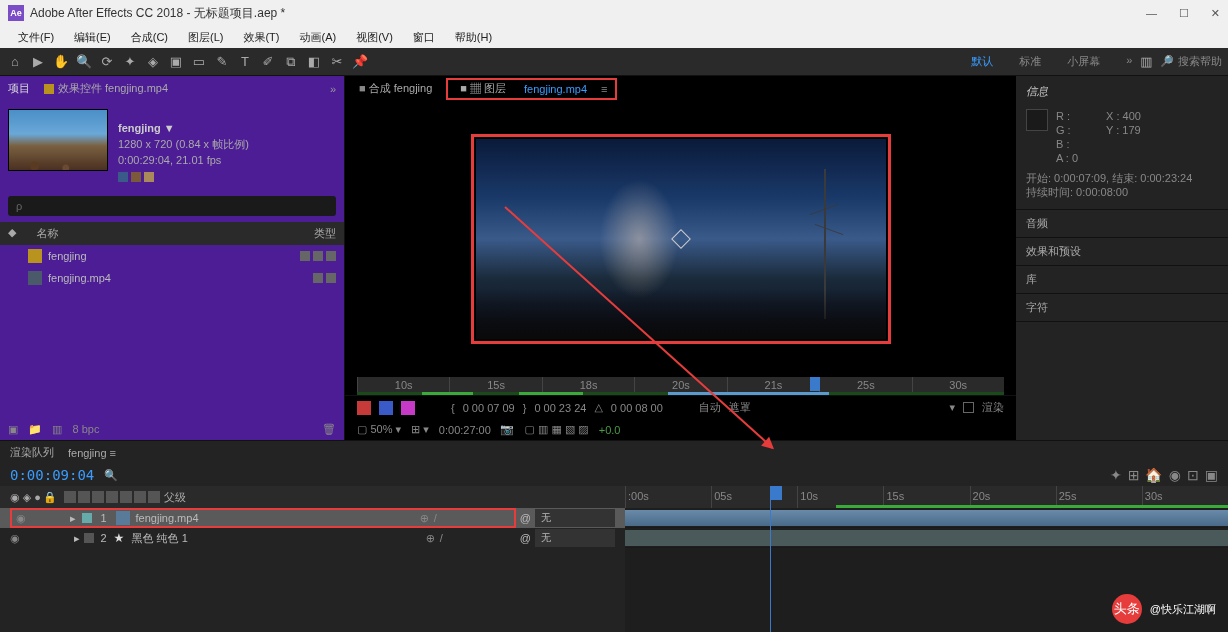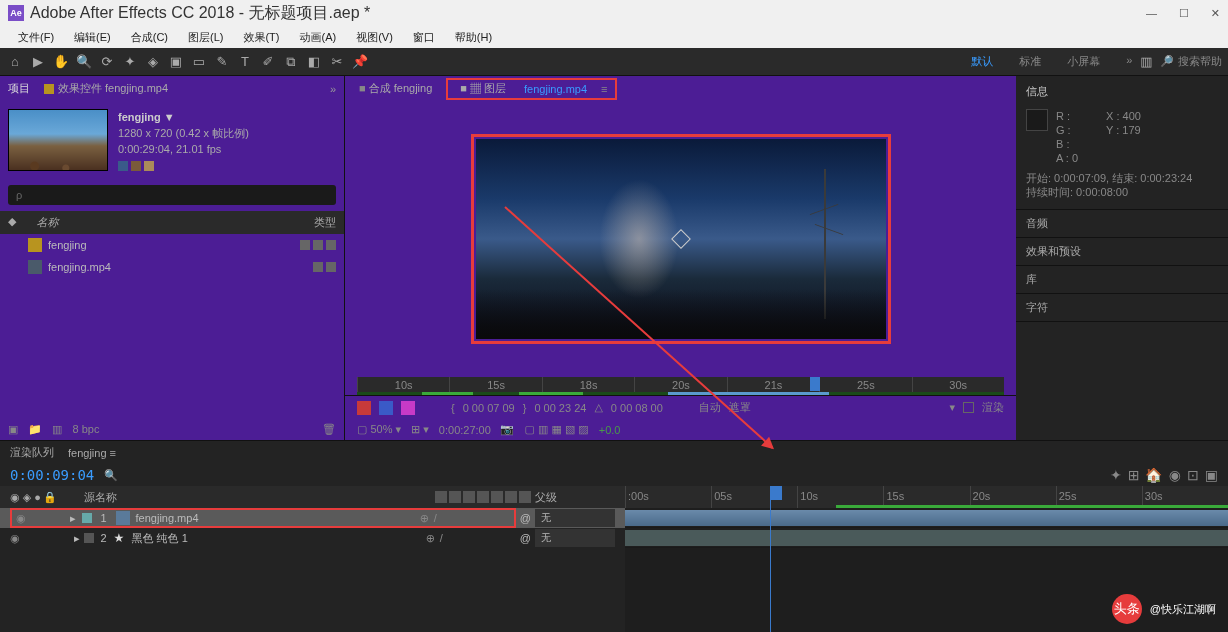--- a/index.html
+++ b/index.html
@@ -1,57 +1,57 @@
 <!DOCTYPE html>
 <html><head>
 <meta charset="utf-8">
 <style>
 * { margin:0; padding:0; box-sizing:border-box; font-family:"Microsoft YaHei",Arial,sans-serif; font-size:11px; user-select:none; }
 body { background:#1e1e1e; width:1228px; height:632px; overflow:hidden; position:relative; color:#b8b8b8; }
 .titlebar { height:26px; background:#f0f0f0; display:flex; align-items:center; padding:0 8px; color:#333; }
 .titlebar .logo { width:16px; height:16px; background:#7a4dc7; margin-right:6px; display:flex; align-items:center; justify-content:center; color:#fff; font-size:9px; font-weight:bold; }
-.titlebar .title { flex:1; font-size:16px; }
+.titlebar .title { flex:1; font-size:12px; }
 .winbtns { display:flex; gap:22px; color:#555; font-size:14px; }
 .menubar { height:22px; background:#f0f0f0; display:flex; align-items:center; padding:0 6px; gap:4px; color:#222; font-size:12px; }
 .menubar span { padding:1px 4px;margin-left:8px; }
 .toolbar { height:28px; background:#2a2a2a; display:flex; align-items:center; padding:0 6px; gap:5px; border-bottom:1px solid #111; }
 .toolbar .ico { width:18px; height:18px; display:flex; align-items:center; justify-content:center; color:#aaa; font-size:13px; }
 .toolbar .spacer { flex:1; }
 .workspace-tabs { display:flex; gap:26px; color:#888; font-size:12px; }
 .workspace-tabs .active { color:#3a9cff; }
 .search-box { display:flex; align-items:center; gap:4px; color:#888; font-size:12px; }
 .main { display:flex; height:calc(100% - 26px - 22px - 28px - 192px); }
 
 .project { width:345px; background:#4c1d95; display:flex; flex-direction:column; border-right:1px solid #111; }
 .panel-tabs { height:25px; display:flex; align-items:center; padding:0 8px; gap:14px; color:#aaa; }
 .panel-tabs .tab { display:flex; align-items:center; gap:4px; }
 .panel-tabs .tab.active { color:#ddd; }
 .panel-tabs .sq { width:10px; height:10px; background:#b8941f; }
 .panel-tabs .close { margin-left:auto; color:#999; }
 .proj-info { display:flex; padding:8px; gap:10px; }
 .thumb { width:100px; height:62px; background:linear-gradient(to bottom,#4a8fc7 0%,#6aa8d8 40%,#7a6040 60%,#4a3020 100%); position:relative; border:1px solid #000; }
 .thumb::before { content:""; position:absolute; bottom:0; left:10px; right:10px; height:20px; background:radial-gradient(circle at 20% 80%,#5a3a20 4px,transparent 5px),radial-gradient(circle at 60% 90%,#6a4a30 3px,transparent 4px); }
-.proj-meta { font-size:11px; color:#aaa; line-height:16px; }
+.proj-meta { font-size:11px; color:#aaa; line-height:16px;margin-top:11px; }
 .proj-meta .name { font-weight:bold; color:#ccc; }
 .color-sw { display:flex; gap:3px; margin-top:4px; }
 .color-sw span { width:10px; height:10px; }
 .proj-search { margin:6px 8px; background:#1a1a1a; border-radius:3px; padding:4px 8px; color:#666; display:flex; align-items:center; gap:4px;}
 .proj-list { flex:1; }
 .proj-header { display:flex; padding:4px 8px; color:#aaa; background:#2a2a2a; }
-.proj-header .col1 { flex:1; padding-left:20px;font-style:italic; }
+.proj-header .col1 { flex:1; padding-left:20px; }
 .proj-row { display:flex; padding:4px 8px; align-items:center; gap:6px; }
 .proj-row .icon { width:14px; height:14px; }
 .proj-row .folder { background:#b8941f; }
 .proj-row .comp { background:#4a5a6a; }
 .proj-row .name { flex:1; color:#bbb; }
 .proj-row .typeico { display:flex; gap:3px; }
 .proj-row .typeico span { width:10px; height:10px; background:#666; }
 .proj-bottom { display:flex; padding:4px 8px; gap:10px; color:#888; font-size:12px; }
 
-.comp-panel { flex:1; background:#4c1d95; display:flex; flex-direction:column; position:relative; }
+.comp-panel { flex:1; background:#000000; display:flex; flex-direction:column; position:relative; }
 .comp-tabs { height:25px; display:flex; align-items:center; padding:0 10px; gap:10px; color:#aaa; }
 .comp-tabs .t { padding:2px 4px; }
 .comp-tabs .sub { color:#3a9cff; }
 .comp-tabs .redbox { border:2px solid #e73c3c; padding:0px 8px; display:flex; gap:10px; align-items:center; height:22px;}
 .viewer-wrap { flex:1; padding:8px 12px; display:flex; align-items:center; justify-content:center; position:relative; }
 .viewer-border { border:3px solid #e73c3c; padding:2px; }
 .viewer { width:410px; height:200px; background:linear-gradient(to bottom,#0a1a3a 0%,#1a3a6a 30%,#3a5a8a 50%,#1a2a3a 70%,#0a0a1a 100%); position:relative; overflow:hidden; }
 .viewer::before { content:""; position:absolute; top:20%; left:30%; width:80px; height:120px; background:radial-gradient(ellipse,rgba(220,200,180,0.5) 0%,transparent 70%); }
 .viewer::after { content:""; position:absolute; bottom:0; left:0; right:0; height:50px; background:linear-gradient(to bottom,transparent,#0a0a0a); }
 .tree1 { position:absolute; right:60px; top:30px; width:2px; height:150px; background:#3a3a3a; }
@@ -70,21 +70,21 @@
 .viewer-controls { display:flex; align-items:center; padding:4px 12px; gap:8px; color:#888; font-size:11px; border-top:1px solid #111;}
 .vc-box { width:14px; height:14px; }
 .vc-red { background:#c73a3a; }
 .vc-blue { background:#3a5ac7; }
 .vc-mag { background:#c73ac7; }
 .viewer-bottom { display:flex; align-items:center; padding:4px 12px; gap:10px; color:#888; font-size:11px; }
 .chk { width:11px; height:11px; border:1px solid #666; }
 
 .right { width:212px; background:#232323; display:flex; flex-direction:column; }
 .info-panel { border-bottom:1px solid #111; padding:4px 0; }
-.info-panel .head { padding:4px 10px; color:#ccc; }
+.info-panel .head { padding:4px 10px; color:#ccc;font-style:italic; }
 .info-panel .body { padding:6px 10px; font-size:10px; color:#888; line-height:14px; }
 .info-rgb { display:flex; gap:8px; }
 .info-rgb .sw { width:22px; height:22px; background:#1a1a1a; border:1px solid #444; }
 .collapsed-panel { border-bottom:1px solid #111; padding:6px 10px; color:#aaa; }
 
 .timeline { height:192px; background:#232323; border-top:1px solid #111; display:flex; flex-direction:column; }
 .tl-tabs { display:flex; padding:4px 10px; gap:14px; color:#aaa; align-items:center;}
 .tl-tabs .sq { width:10px; height:10px; background:#b8941f; }
 .tl-time-row { display:flex; align-items:center; padding:2px 10px; gap:10px; }
 .timecode { color:#3a9cff; font-size:14px; font-family:monospace; }
@@ -187,21 +187,21 @@
       <span class="tab">
           <span class="sq"></span>
           <span>效果控件 fengjing.mp4</span>
         </span>
       <span class="close">»</span>
     </div>
     <div class="proj-info">
       <div class="thumb"></div>
       <div class="proj-meta">
         <div class="name">fengjing ▼</div>
-        <div>1280 x 720 (0.42 x 帧比例)</div>
+        <div>1280 x 720 (0.84 x 帧比例)</div>
         <div>0:00:29:04, 21.01 fps</div>
         <div class="color-sw">
           <span style="background:#3a5a8a"></span>
             <span style="background:#7a5a3a"></span>
             <span style="background:#aa8a5a"></span>
         </div>
       </div>
     </div>
     <div class="proj-search">
       <span>ρ</span>
@@ -347,21 +347,20 @@
       <span>🏠</span>
       <span>◉</span>
       <span>⊡</span>
       <span>▣</span>
     </div>
   </div>
   <div class="tl-content">
     <div class="tl-left">
       <div class="tl-col-head">
         <span class="c1">◉ ◈ ● 🔒</span>
-        <span class="c2">源名称</span>
         <div class="icons-group">
             <span></span>
             <span></span>
             <span></span>
             <span></span>
             <span></span>
             <span></span>
             <span></span>
           </div>
         <span class="c3">父级</span>

